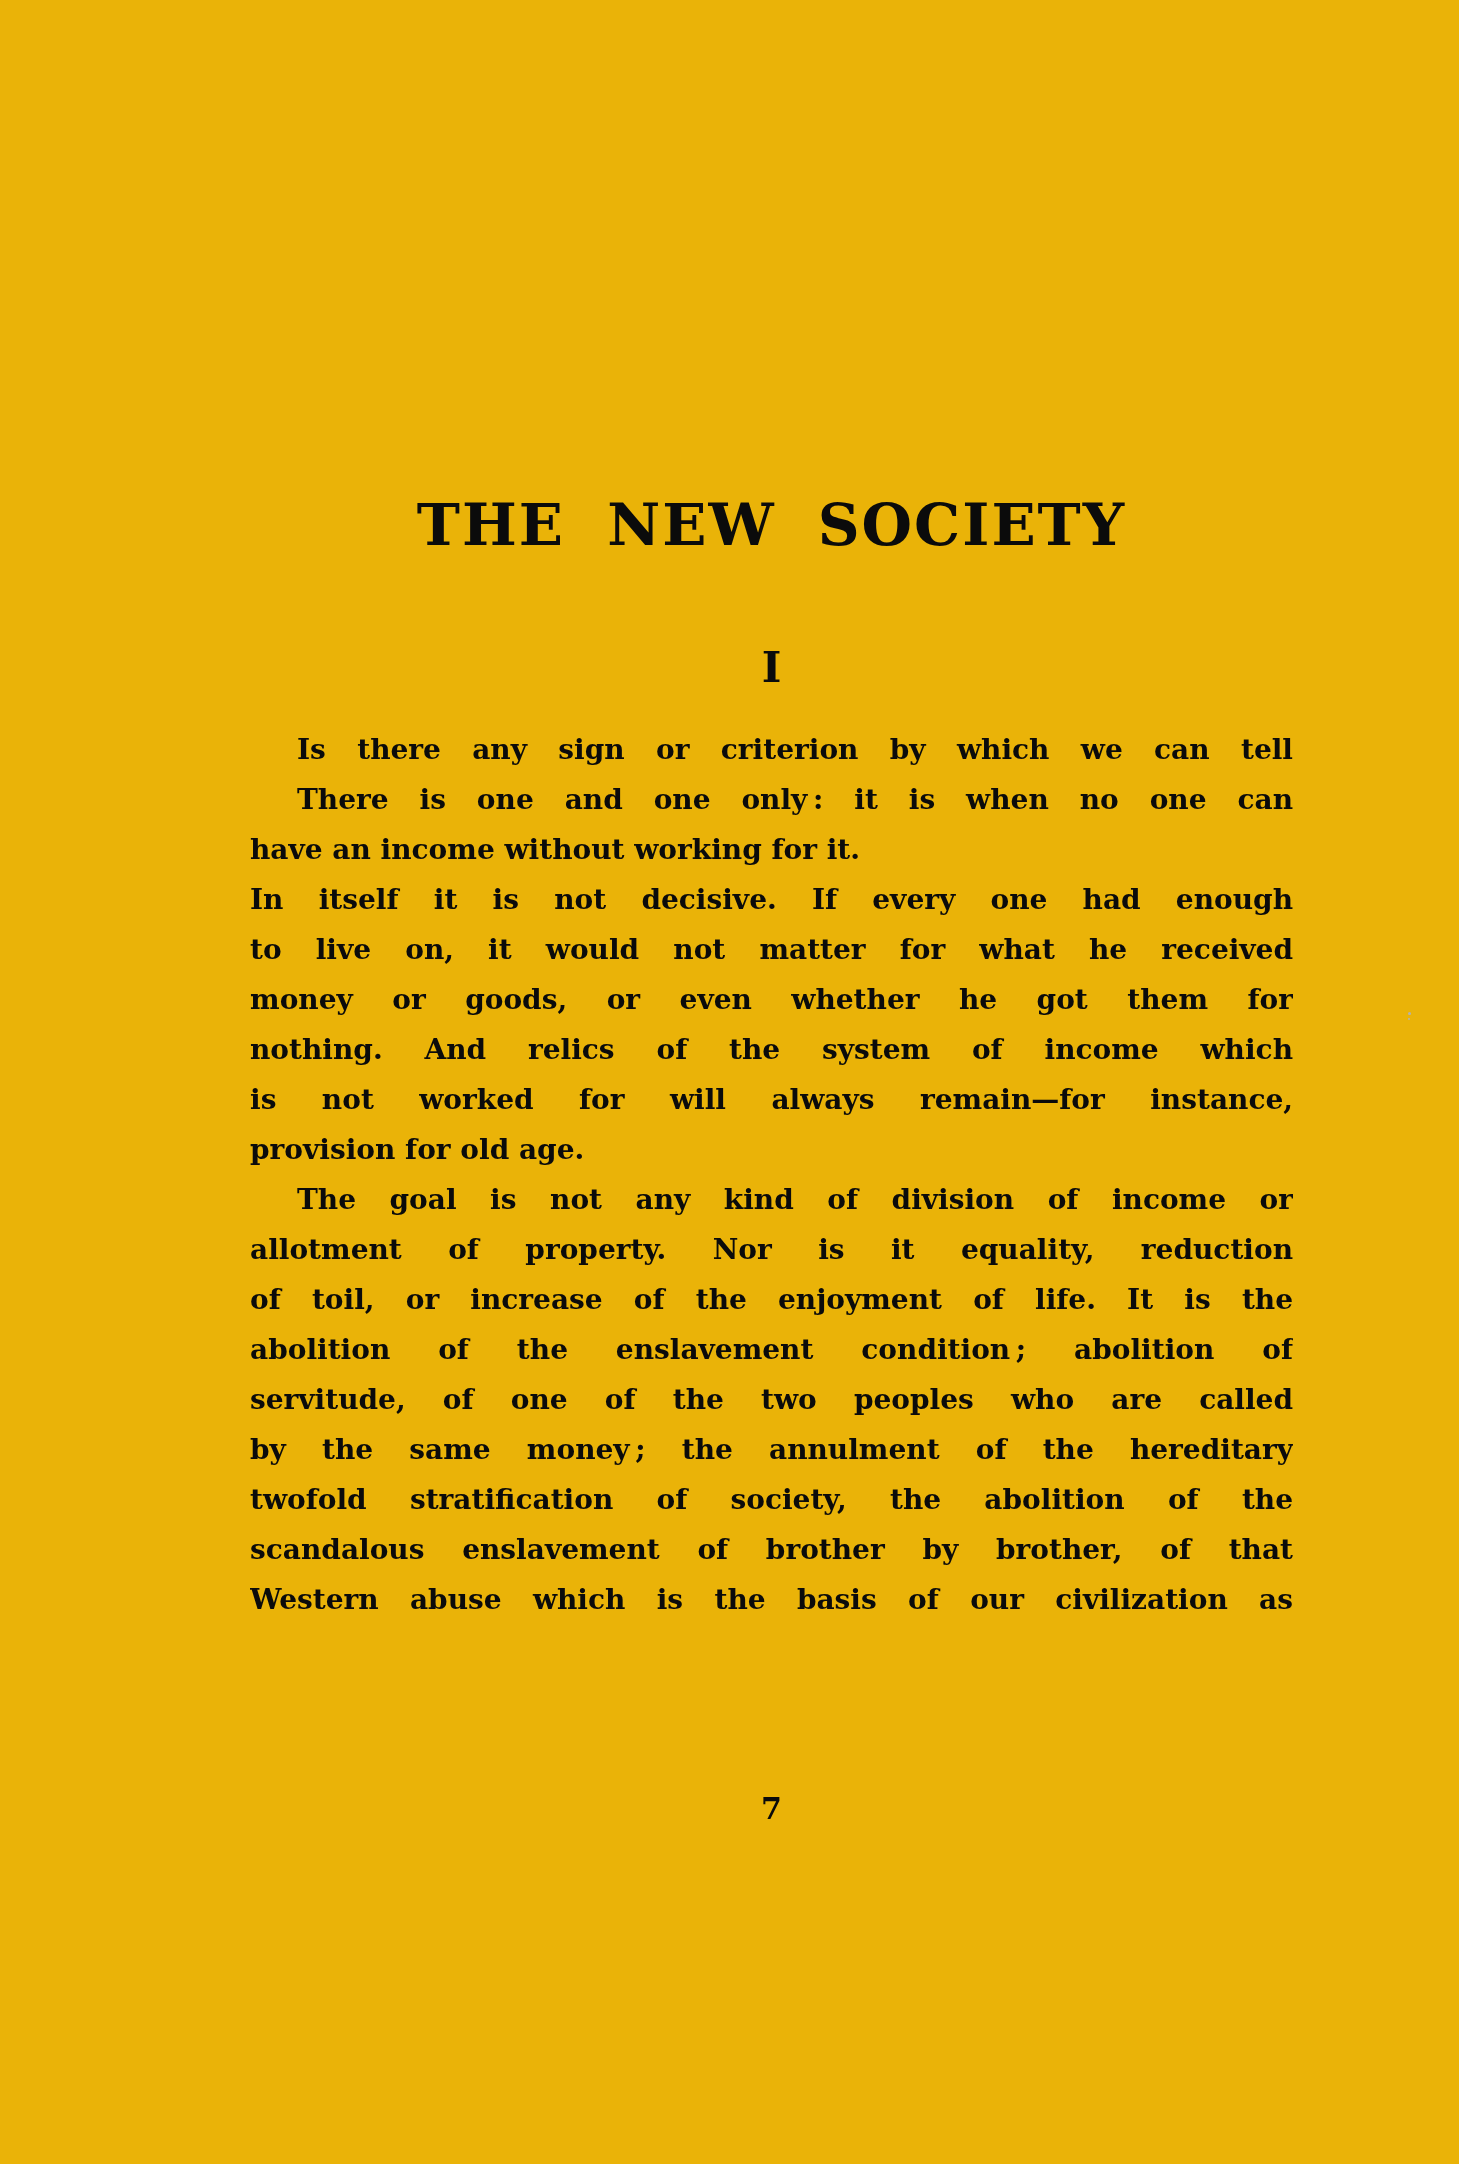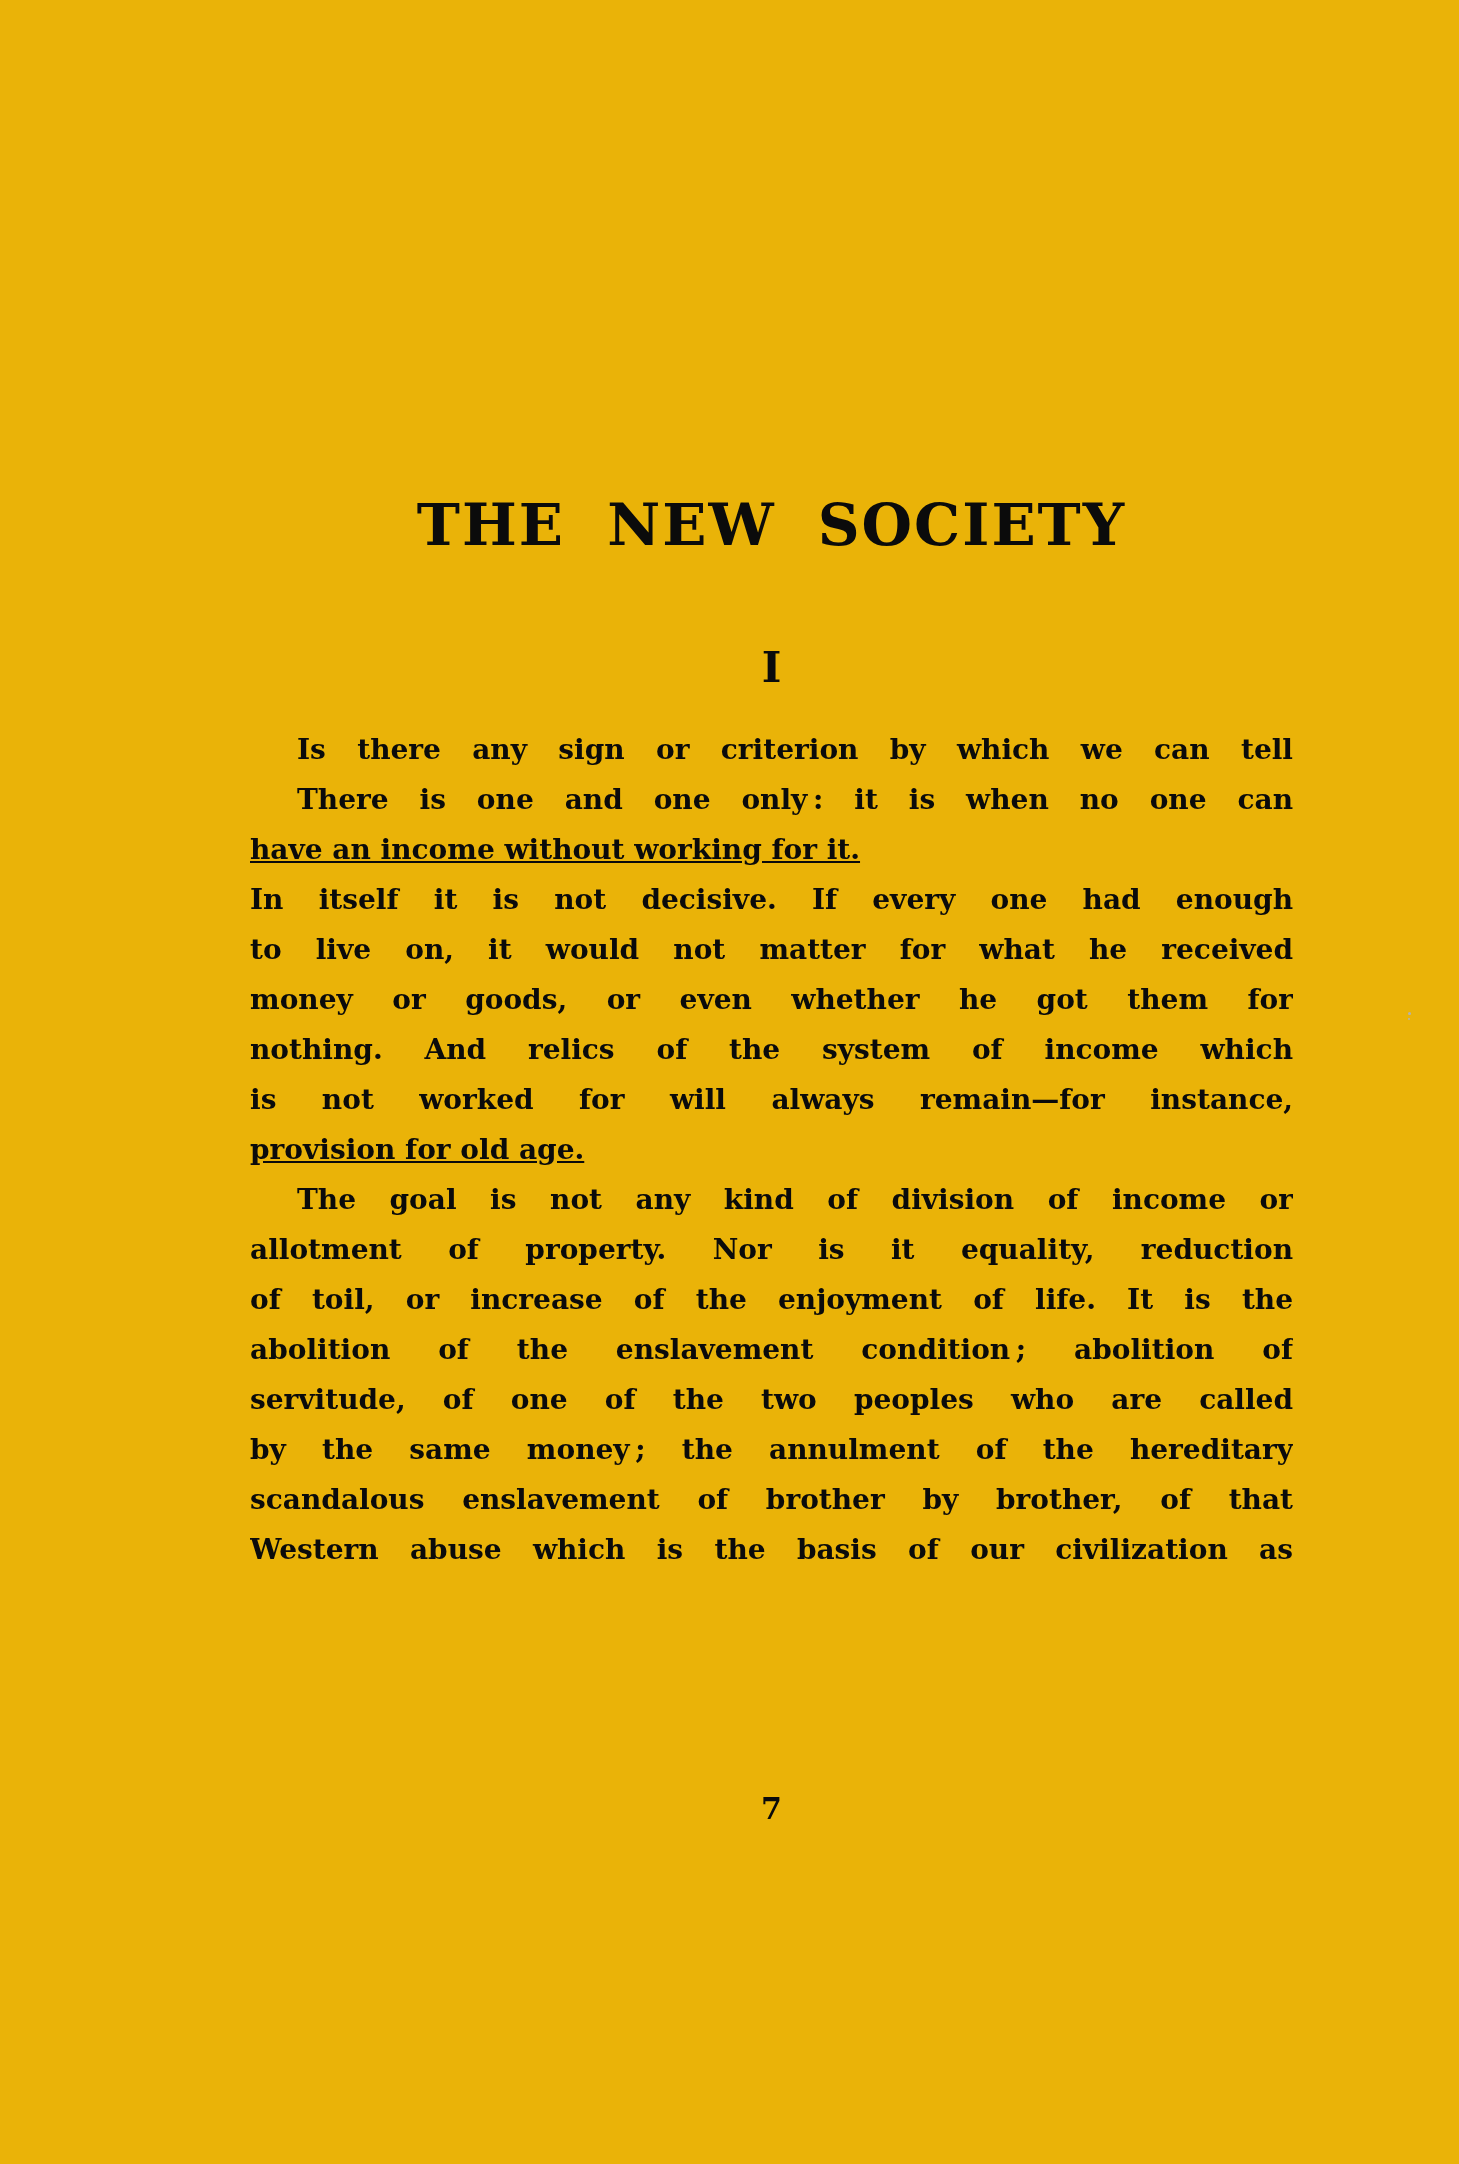--- a/index.html
+++ b/index.html
@@ -52,21 +52,20 @@
     height: 50px;
     line-height: 50px;
     overflow: hidden;
   }
   .line.jl {
     text-align: justify;
     text-align-last: justify;
   }
   .line.ll {
     text-align: left;
-    text-decoration: underline;
   }
   .line.indent {
     padding-left: 47px;
   }
   .pagenum {
     position: absolute;
     top: 1794px;
     left: 250px;
     width: 1043px;
     text-align: center;
@@ -100,20 +99,21 @@
       <div class="line jl">money or goods, or even whether he got them for</div>
       <div class="line jl">nothing. And relics of the system of income which</div>
       <div class="line jl">is not worked for will always remain—for instance,</div>
       <div class="line ll">provision for old age.</div>
       <div class="line jl indent">The goal is not any kind of division of income or</div>
       <div class="line jl">allotment of property. Nor is it equality, reduction</div>
       <div class="line jl">of toil, or increase of the enjoyment of life. It is the</div>
       <div class="line jl">abolition of the enslavement condition ; abolition of</div>
       <div class="line jl">servitude, of one of the two peoples who are called</div>
       <div class="line jl">by the same money ; the annulment of the hereditary</div>
+      <div class="line jl">twofold stratification of society, the abolition of the</div>
       <div class="line jl">scandalous enslavement of brother by brother, of that</div>
       <div class="line jl">Western abuse which is the basis of our civilization as</div>
     </div>
 
   <div class="pagenum">7</div>
 
   <div class="speck s1"></div>
   <div class="speck s2"></div>
 
 </div>

